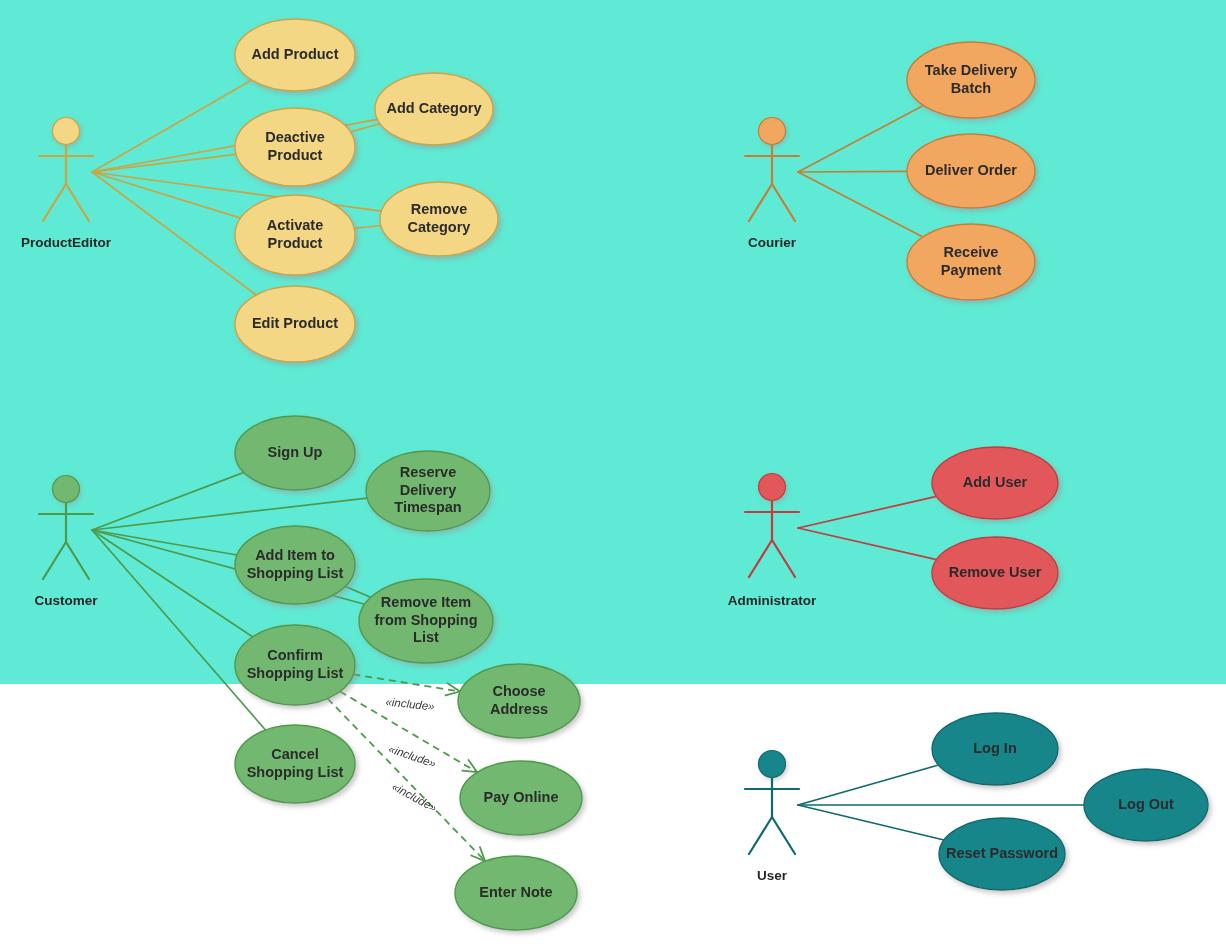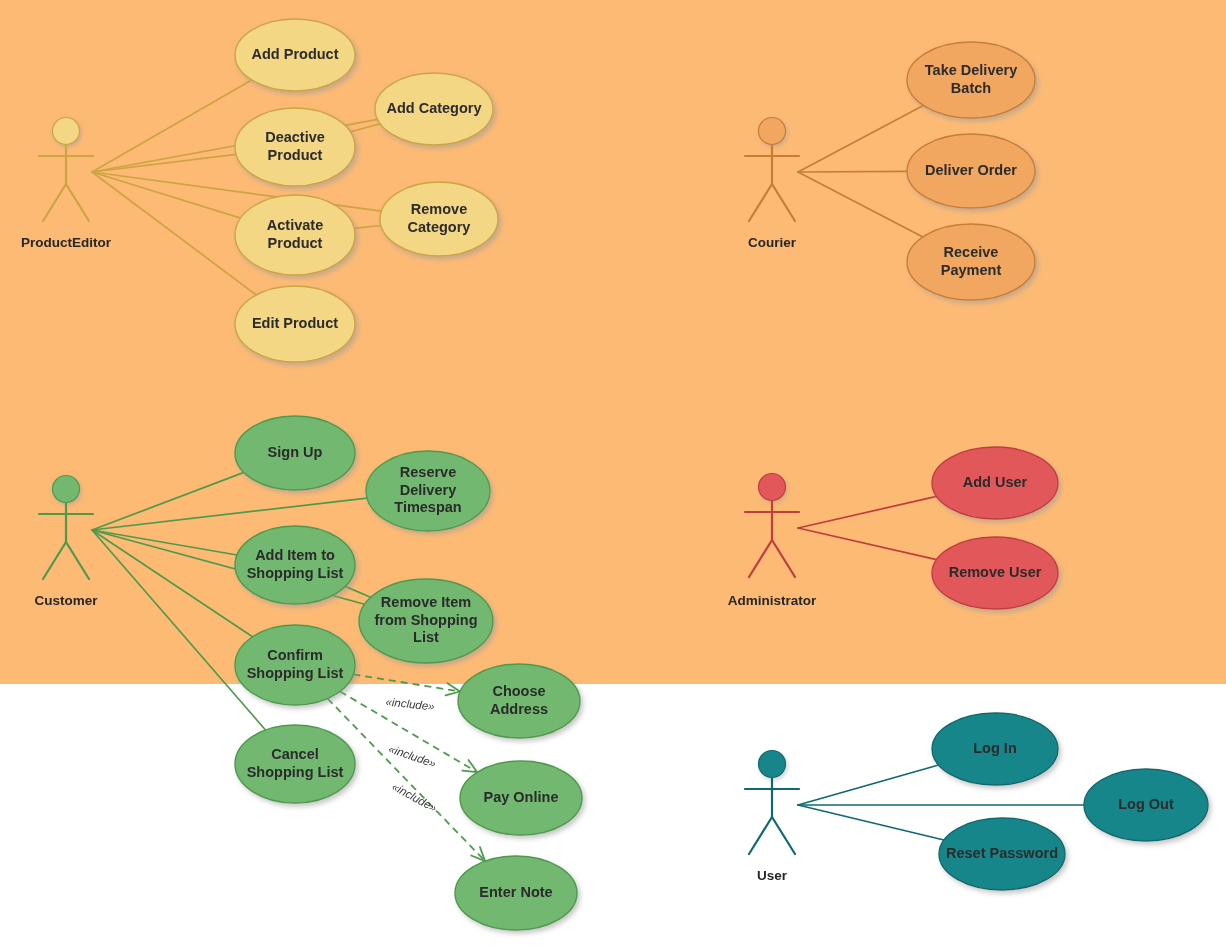--- a/index.html
+++ b/index.html
@@ -10,21 +10,21 @@
   body {
     width: 1226px;
     height: 952px;
     font-family: "Liberation Sans", sans-serif;
     overflow: hidden;
   }
   #diagram-root {
     position: relative;
     width: 1226px;
     height: 684px;
-    background: #fdba74;
+    background: #5eead4;
   }
   svg#usecase-svg {
     display: block;
     width: 1226px;
     height: 952px;
   }
   .uc-label {
     font-family: "Liberation Sans", sans-serif;
     font-size: 14.5px;
     font-weight: bold;

